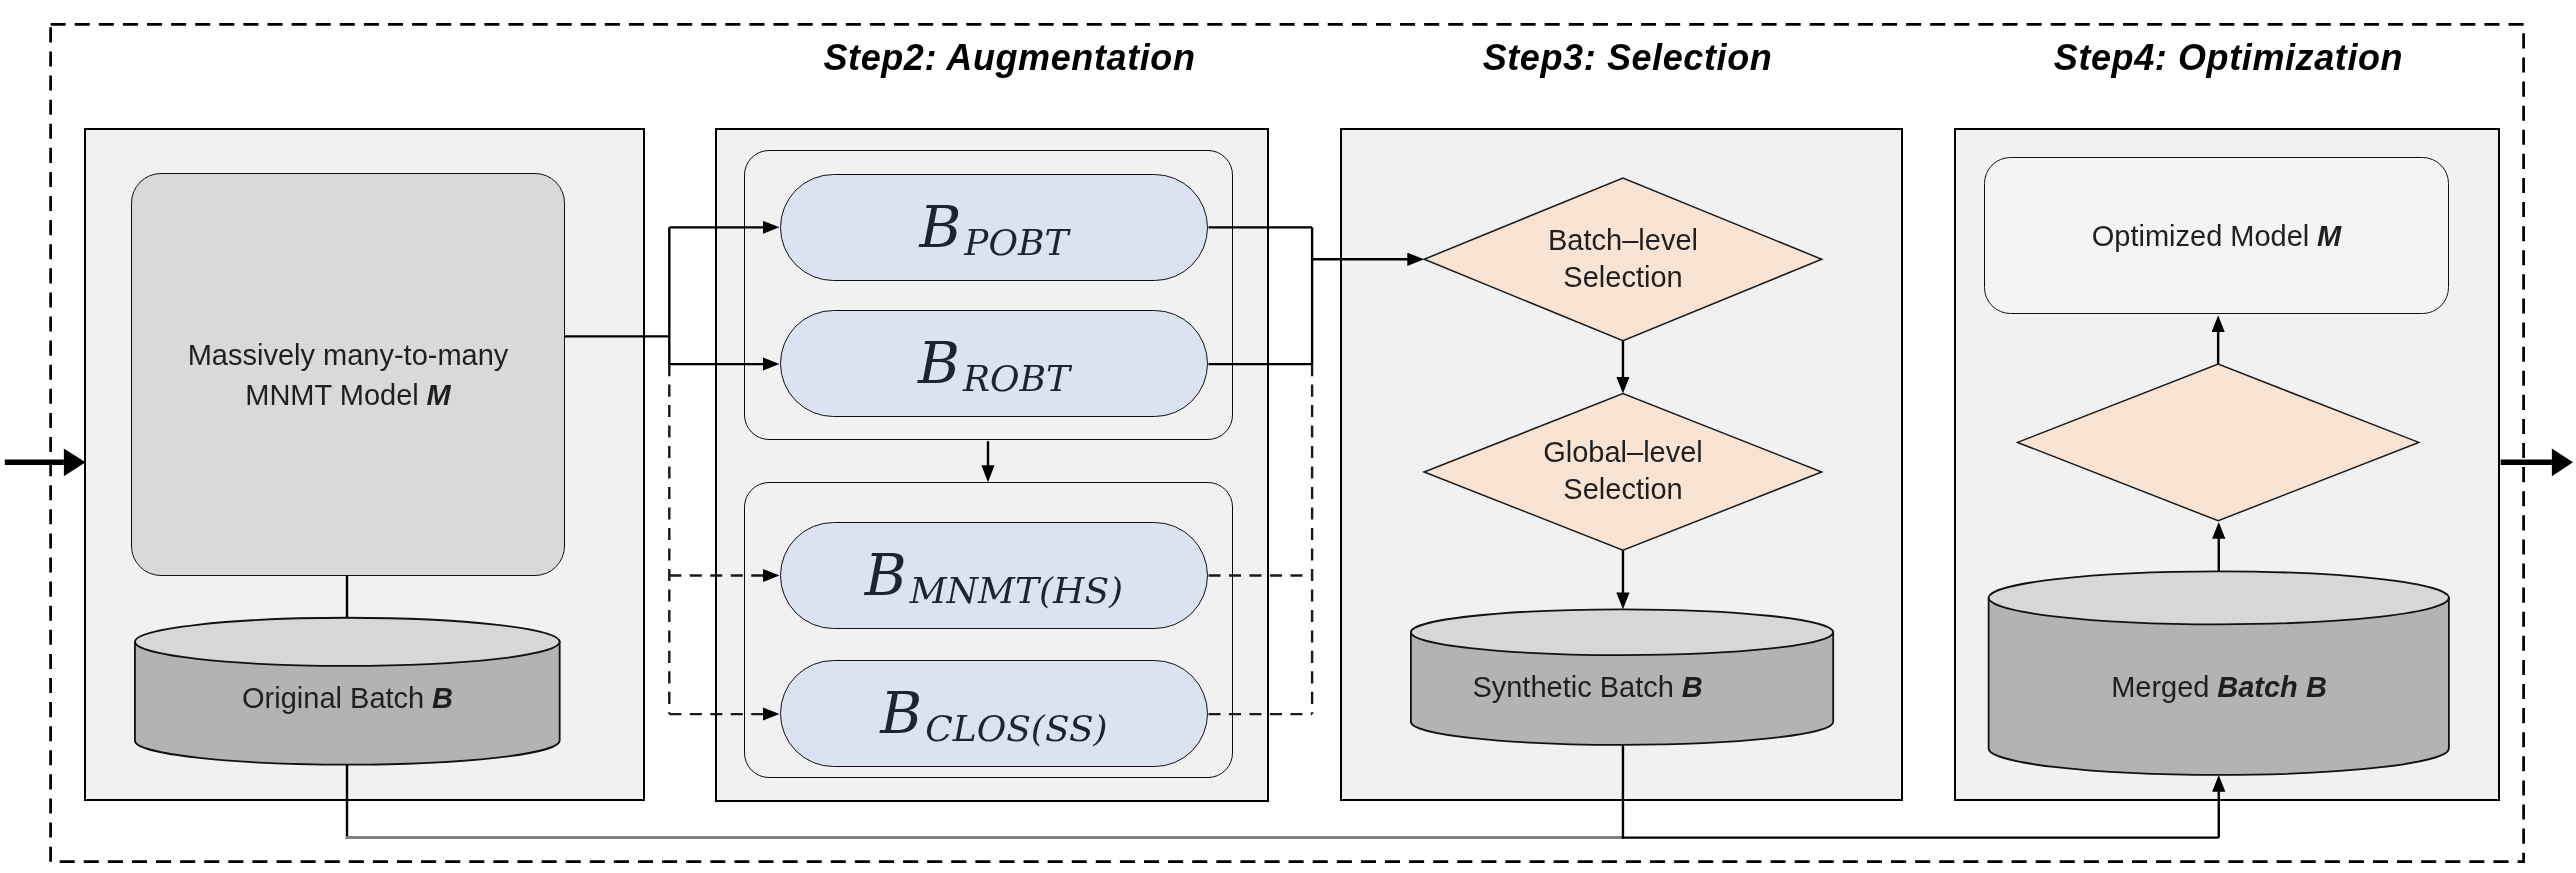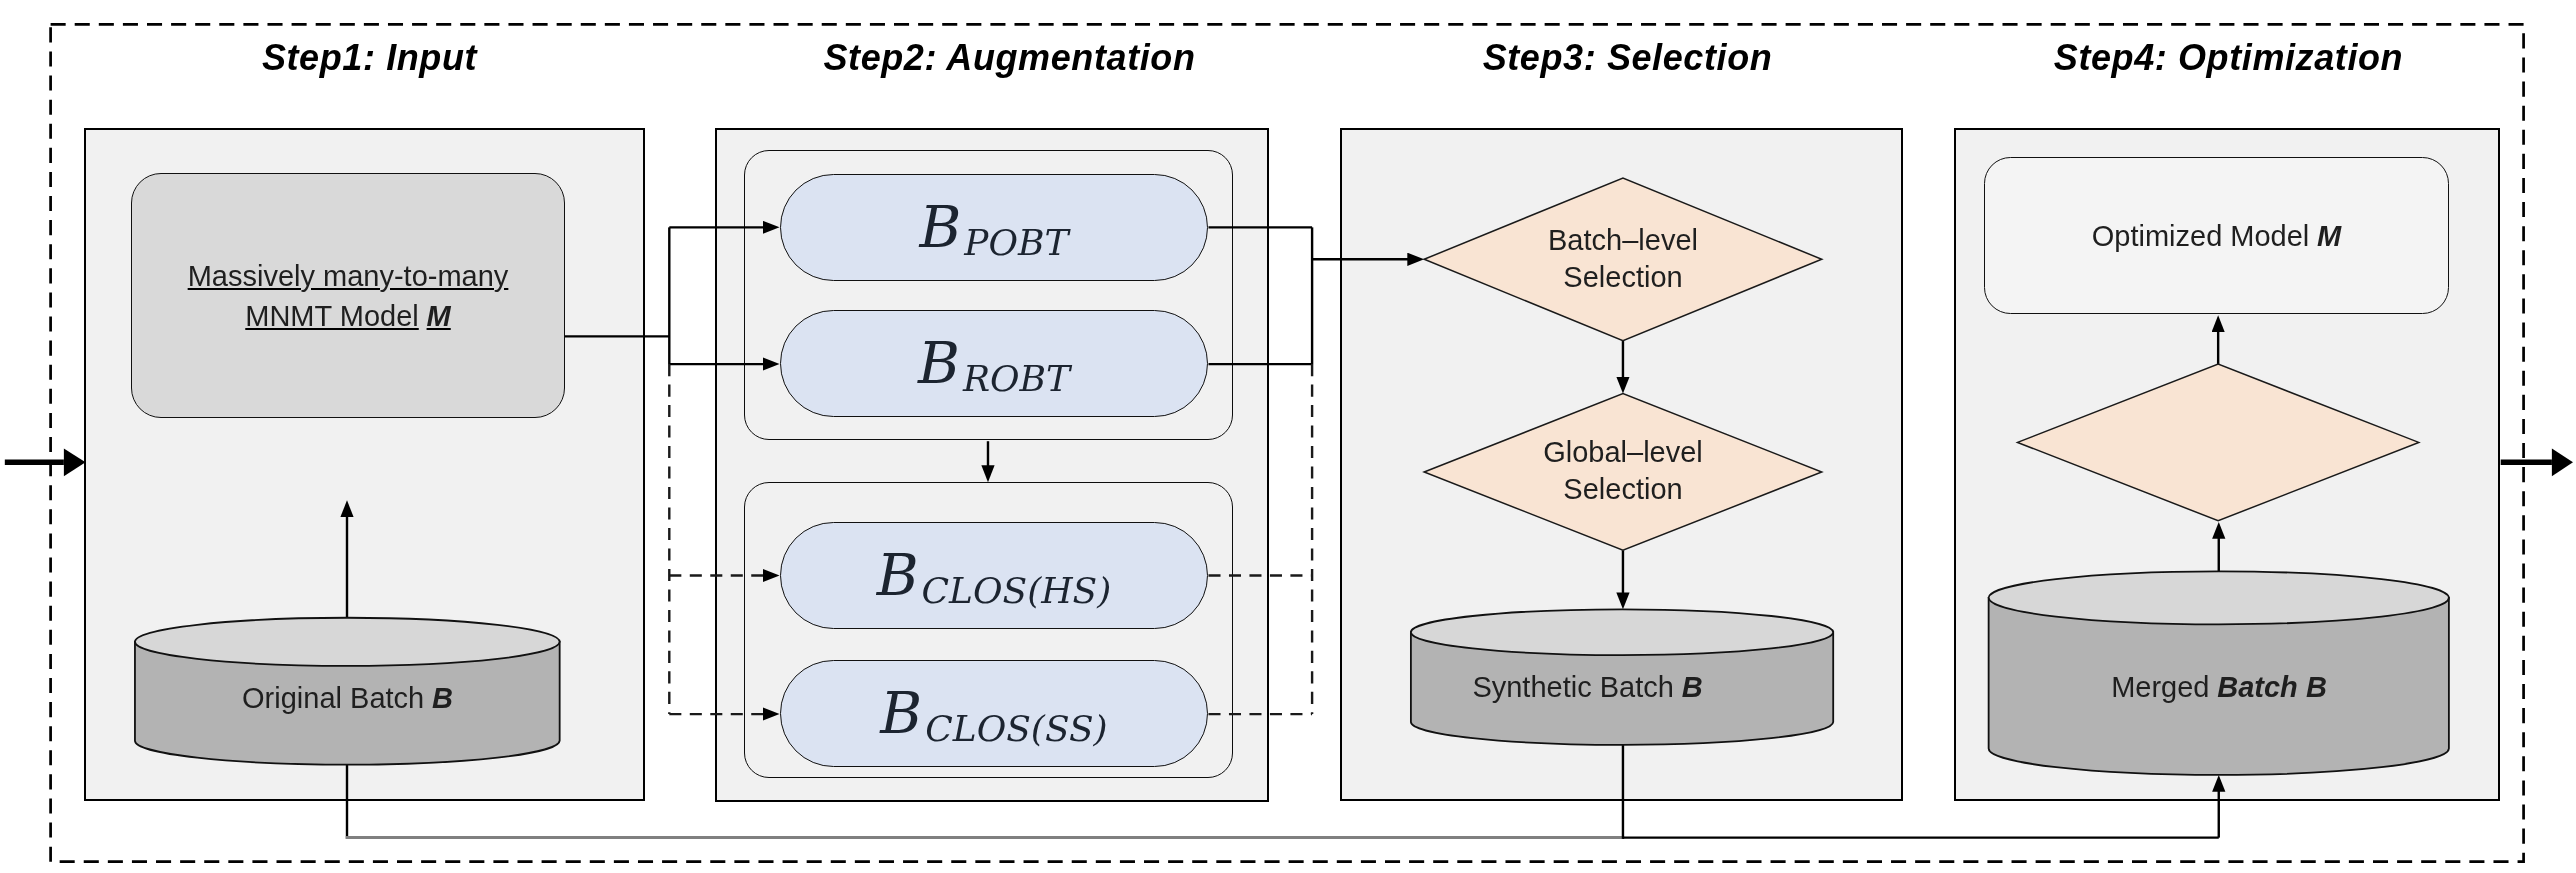--- a/index.html
+++ b/index.html
@@ -164,46 +164,45 @@
     <g>
       <path d="M 2342,1049 L 2342,1198 A 350.5,38 0 0 0 3043,1198 L 3043,1049 Z" fill="#b3b3b3" stroke="#111" stroke-width="3"></path>
       <ellipse cx="2692.5" cy="1049" rx="350.5" ry="38" fill="#d7d7d7" stroke="#111" stroke-width="3"></ellipse>
     </g>
     <g>
       <path d="M 3301,992 L 3301,1242 A 382,44 0 0 0 4065,1242 L 4065,992 Z" fill="#b3b3b3" stroke="#111" stroke-width="3"></path>
       <ellipse cx="3683" cy="992" rx="382" ry="44" fill="#d7d7d7" stroke="#111" stroke-width="3"></ellipse>
     </g>
   </svg>
 
-  <div class="step-title" style="left:38px;top:37px;">Step1: Input</div>
   <div class="step-title" style="left:678px;top:37px;">Step2: Augmentation</div>
   <div class="step-title" style="left:1296px;top:37px;">Step3: Selection</div>
   <div class="step-title" style="left:1897px;top:37px;">Step4: Optimization</div>
 
-  <div class="node model-box" style="left:131px;top:173px;width:434px;height:245px;text-decoration:underline;">
+  <div class="node model-box" style="left:131px;top:173px;width:434px;height:403px;">
     <div class="box-text">
       <div>Massively many-to-many</div>
       <div><span>MNMT Model</span><span class="sym">M</span></div>
     </div>
   </div>
   <div class="label" style="left:135px;top:680px;width:425px;">
     <span>Original Batch</span><span class="sym">B</span>
   </div>
 
   <div class="node pill" style="left:780px;top:174px;width:428px;height:107px;">
     <span class="pb">B</span>
       <span class="ps">POBT</span>
   </div>
   <div class="node pill" style="left:780px;top:310px;width:428px;height:107px;">
     <span class="pb">B</span>
       <span class="ps">ROBT</span>
   </div>
   <div class="node pill" style="left:780px;top:522px;width:428px;height:107px;">
     <span class="pb">B</span>
-      <span class="ps">CLOS(HS)</span>
+      <span class="ps">MNMT(HS)</span>
   </div>
   <div class="node pill" style="left:780px;top:660px;width:428px;height:107px;">
     <span class="pb">B</span>
       <span class="ps">CLOS(SS)</span>
   </div>
 
   <div class="label" style="left:1424px;top:222px;width:398px;line-height:37px;">
     <div>Batch–level</div>
     <div>Selection</div>
   </div>

